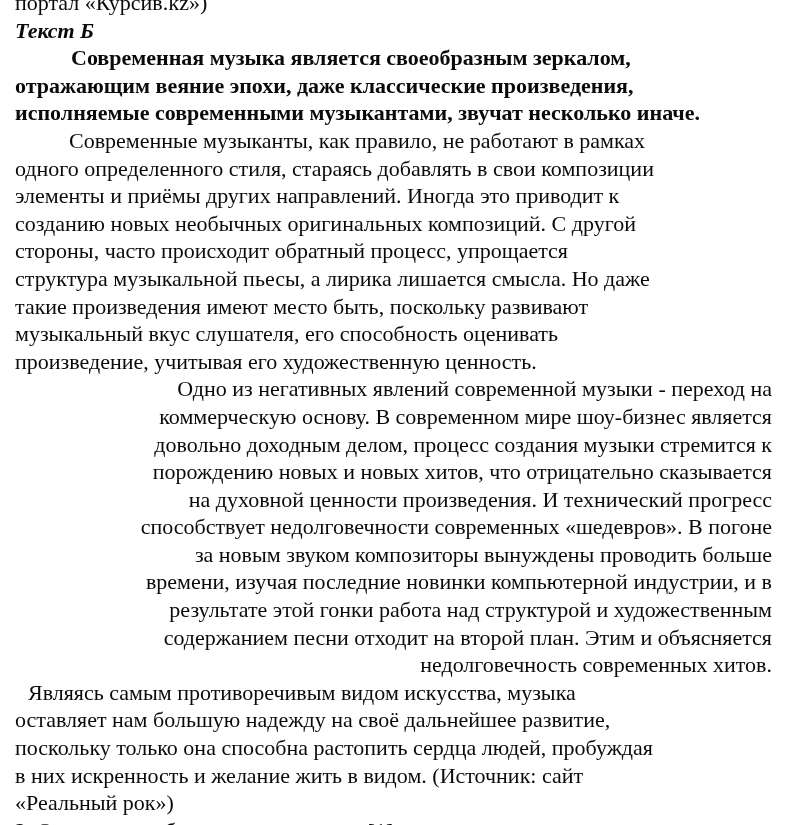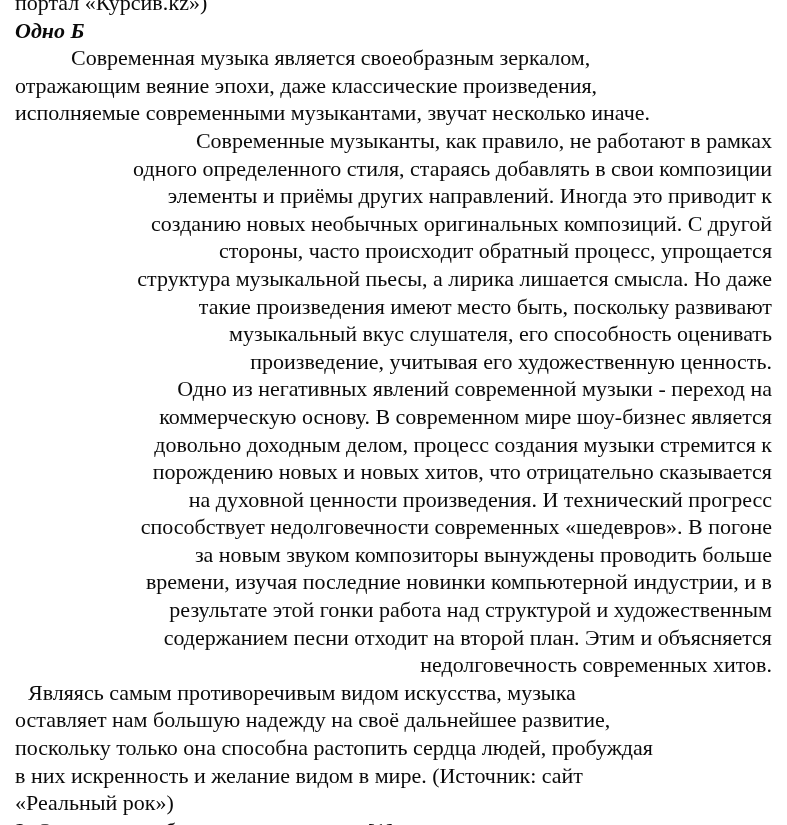--- a/index.html
+++ b/index.html
@@ -22,33 +22,33 @@
       color: #0a0a0a;
       -webkit-font-smoothing: antialiased;
     }
     .page p {
       margin: 0;
       padding: 0;
       white-space: pre;             
     }
     .source-line   { padding-left: 17px; }
     .heading       { padding-left: 22px; font-weight: bold; font-style: italic; }
-    .p-first       { text-indent: 56px; }
-    .p-second      { text-indent: 54px; text-align: right; }
+    .p-first       { text-indent: 56px; font-weight: bold; }
+    .p-second      { text-indent: 54px; }
     .p-third       { text-indent: 17px; text-align: right; }
     .p-fourth      { text-indent: 13px; }
     .question-line { padding-left: 7px; }  
   </style>
 </head>
 <body>
 
 <div class="page">
   <p class="source-line">портал «Курсив.kz»)</p>
 
-  <p class="heading">Одно Б</p>
+  <p class="heading">Текст Б</p>
 
   <p class="p-first">Современная музыка является своеобразным зеркалом,
 отражающим веяние эпохи, даже классические произведения,
 исполняемые современными музыкантами, звучат несколько иначе.</p>
 
   <p class="p-second">Современные музыканты, как правило, не работают в рамках
 одного определенного стиля, стараясь добавлять в свои композиции
 элементы и приёмы других направлений. Иногда это приводит к
 созданию новых необычных оригинальных композиций. С другой
 стороны, часто происходит обратный процесс, упрощается
@@ -65,17 +65,17 @@
 способствует недолговечности современных «шедевров». В погоне
 за новым звуком композиторы вынуждены проводить больше
 времени, изучая последние новинки компьютерной индустрии, и в
 результате этой гонки работа над структурой и художественным
 содержанием песни отходит на второй план. Этим и объясняется
 недолговечность современных хитов.</p>
 
   <p class="p-fourth">Являясь самым противоречивым видом искусства, музыка
 оставляет нам большую надежду на своё дальнейшее развитие,
 поскольку только она способна растопить сердца людей, пробуждая
-в них искренность и желание видом в мире. (Источник: сайт
+в них искренность и желание жить в видом. (Источник: сайт
 «Реальный рок»)</p>
 
   <p class="question-line">2. Определите общую тему текстов.   [1]</p>
 </div>
 
 </body></html>

